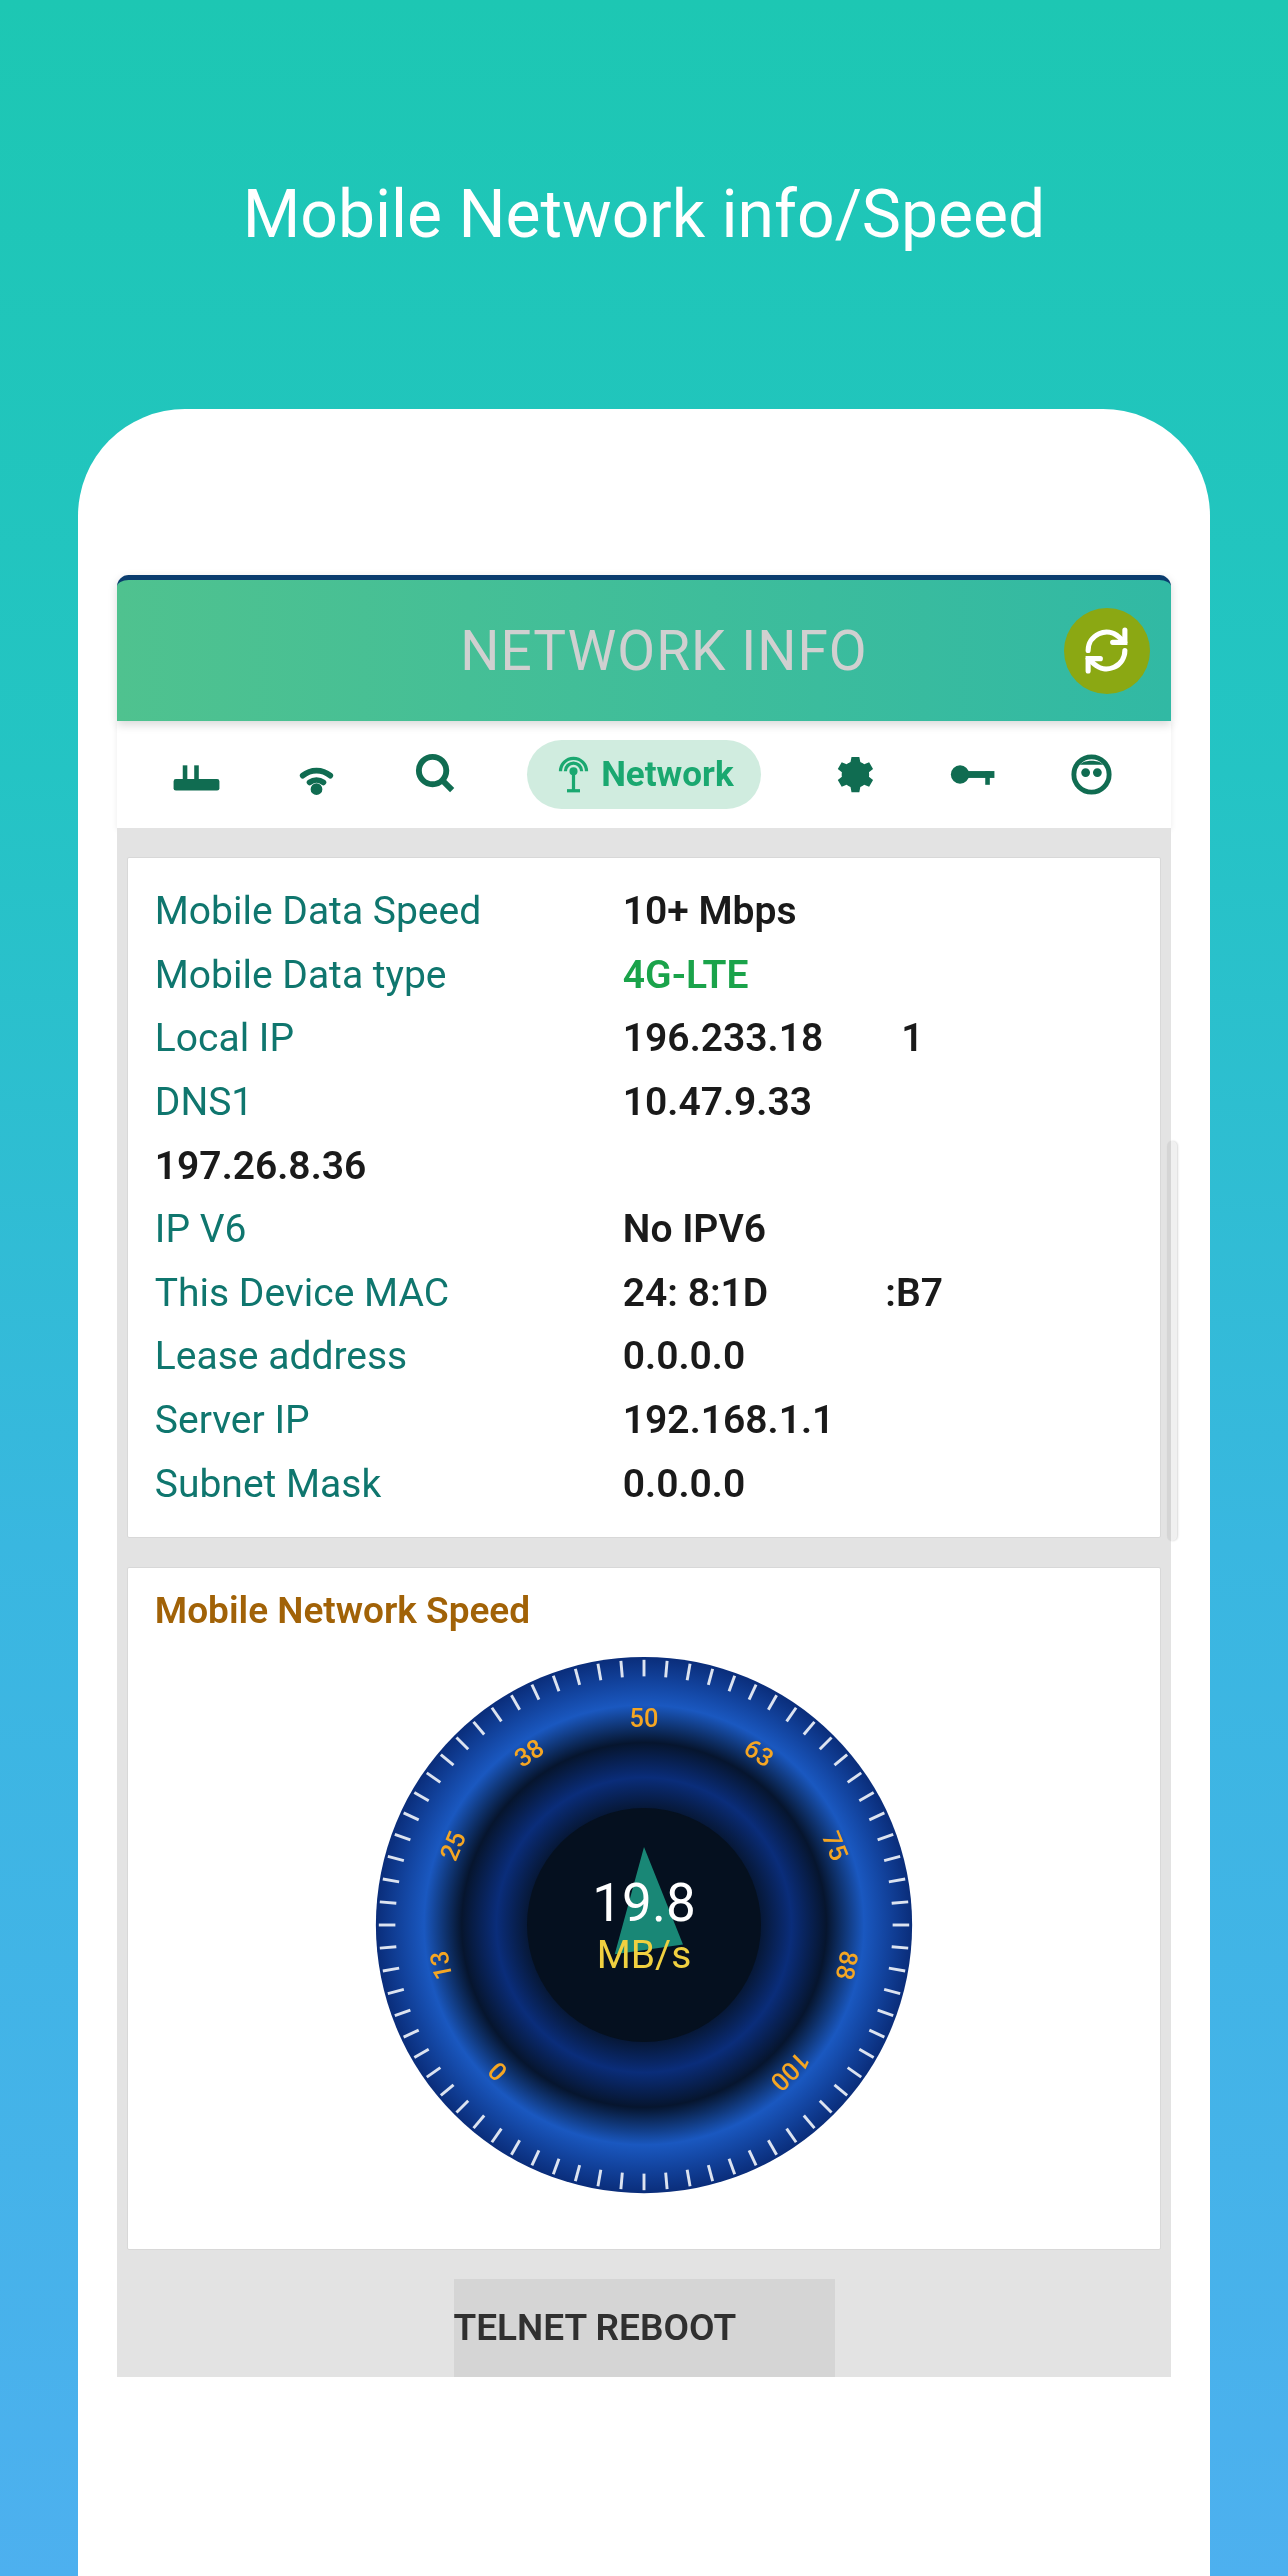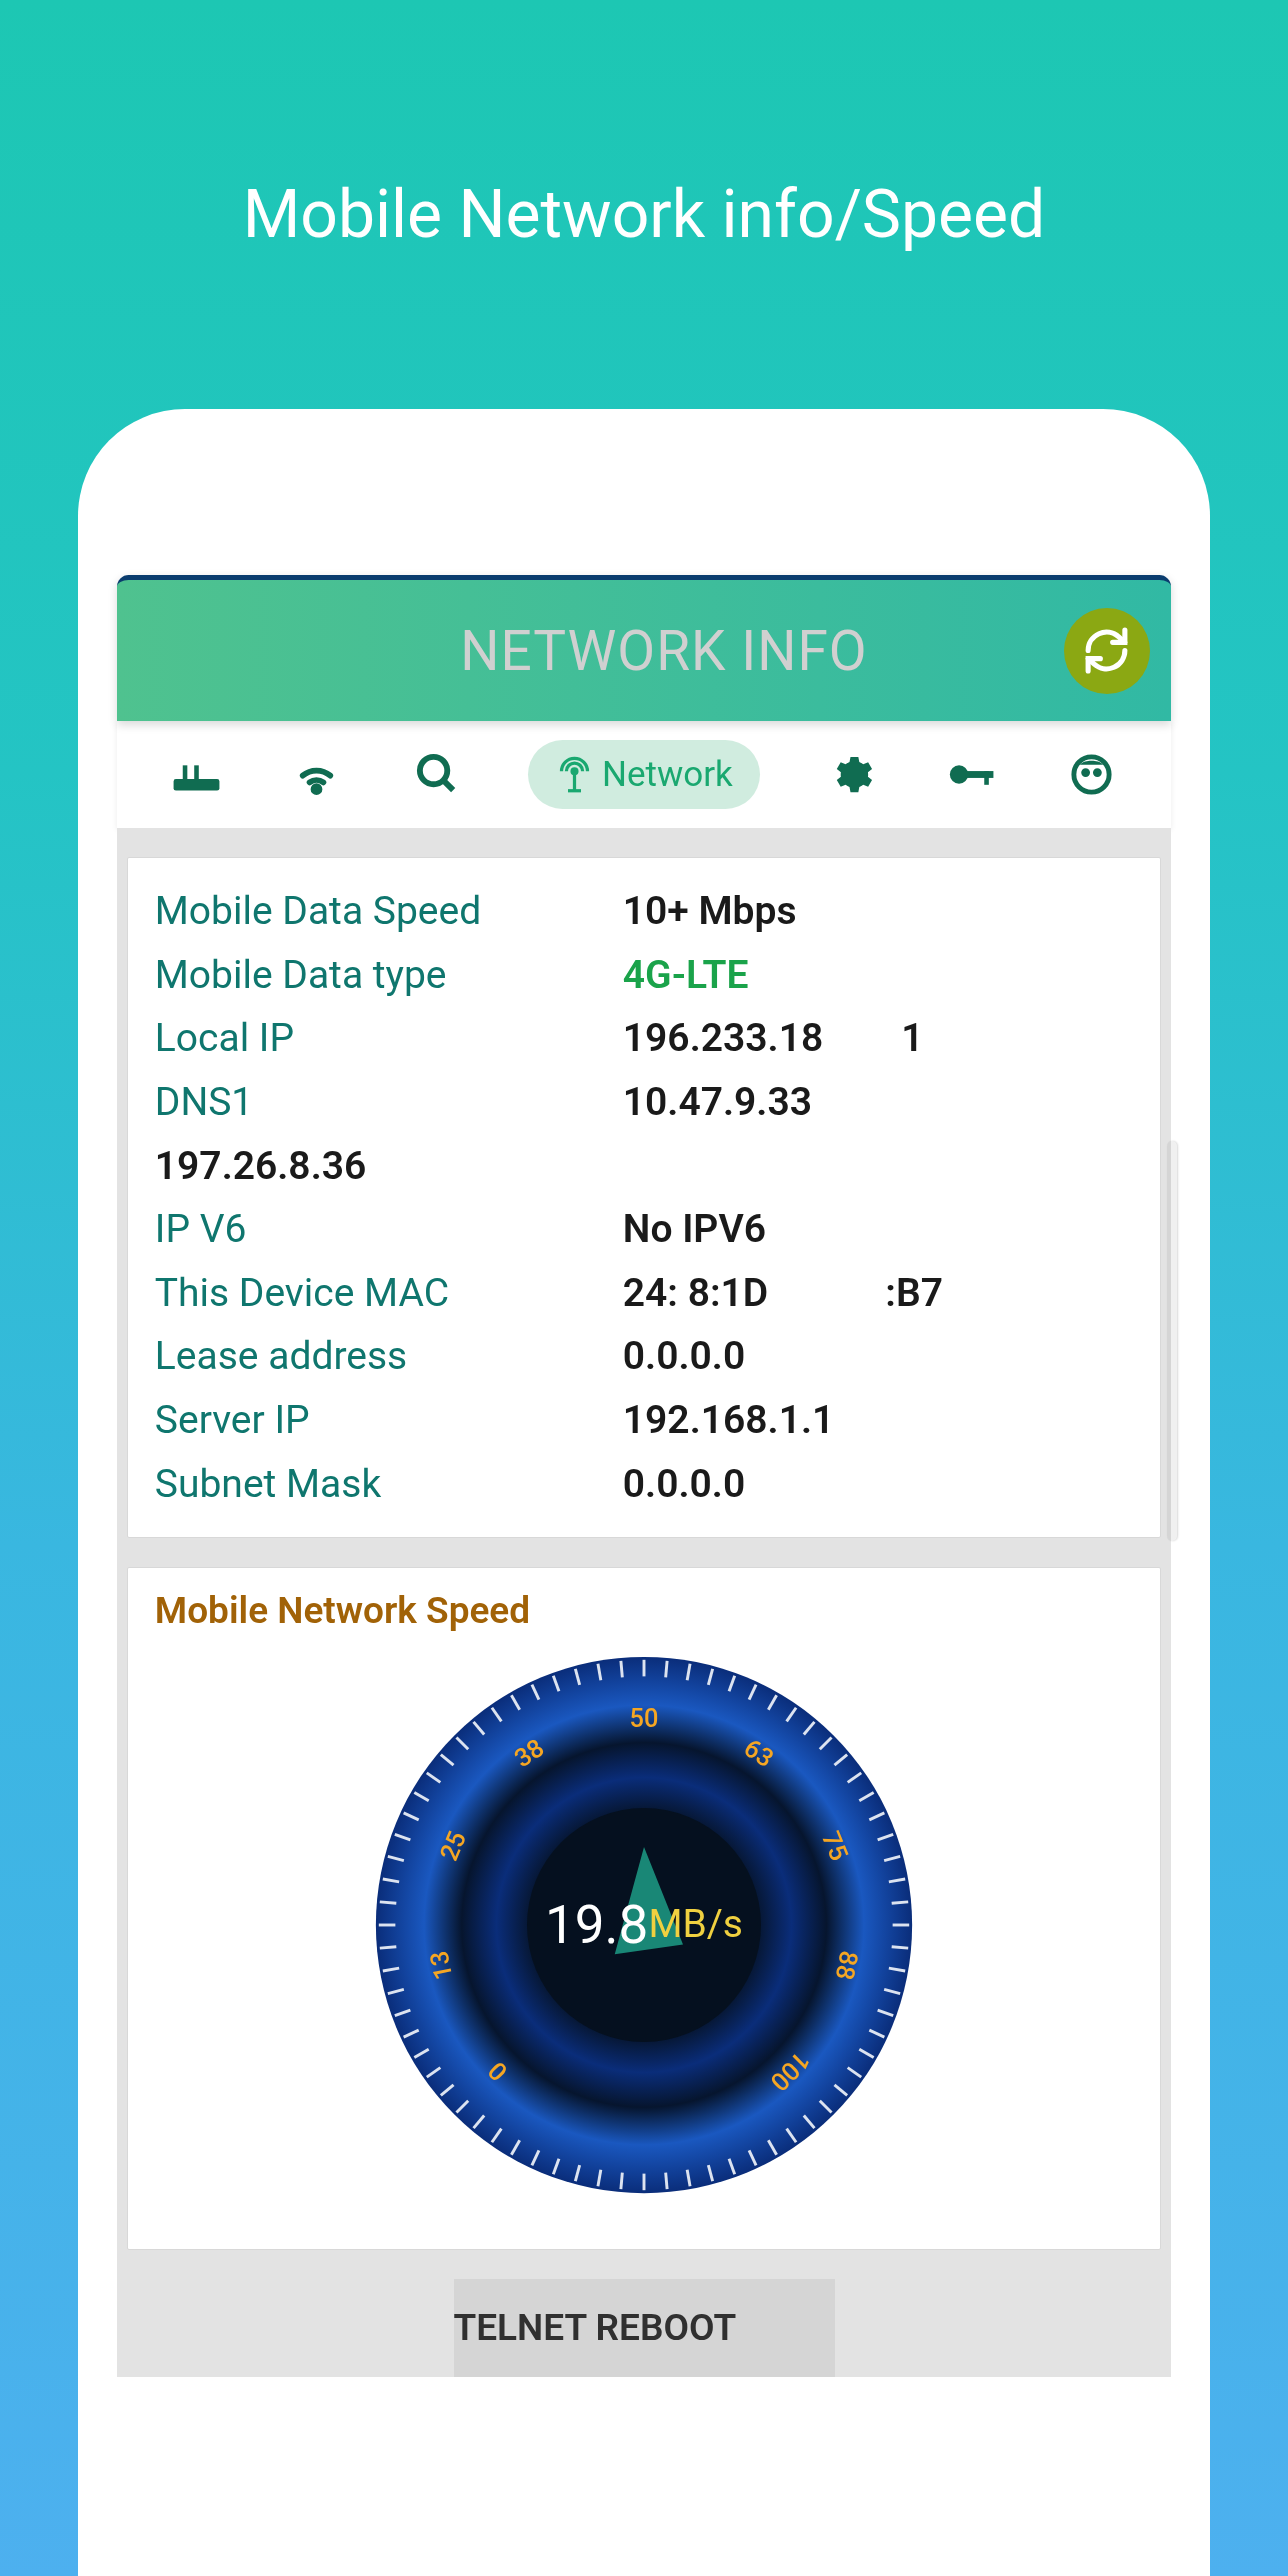--- a/index.html
+++ b/index.html
@@ -83,21 +83,21 @@
   border-radius: 39px;
   padding: 13.7px 27px;
   display: flex;
   align-items: center;
   gap: 7.8px;
   cursor: pointer;
 }
 .tab-active-label {
   color: #1aa870;
   font-size: 35px;
-  font-weight: 400;
+  font-weight: 700;
 }
 .content {
   background: #e3e3e3;
   padding: 29px 9.8px 0 9.8px;
 }
 .card {
   background: #ffffff;
   border: 1px solid #d8d8d8;
   border-radius: 2px;
   padding: 21.5px 27px;
@@ -135,21 +135,21 @@
 }
 .gauge {
   width: 546px;
   height: 546px;
   position: relative;
 }
 .gauge-center {
   position: absolute;
   inset: 0;
   display: flex;
-  flex-direction: row;
+  flex-direction: column;
   align-items: center;
   justify-content: center;
   pointer-events: none;
 }
 .gauge-value {
   color: #ffffff;
   font-size: 53px;
   font-weight: 400;
 }
 .gauge-unit {

